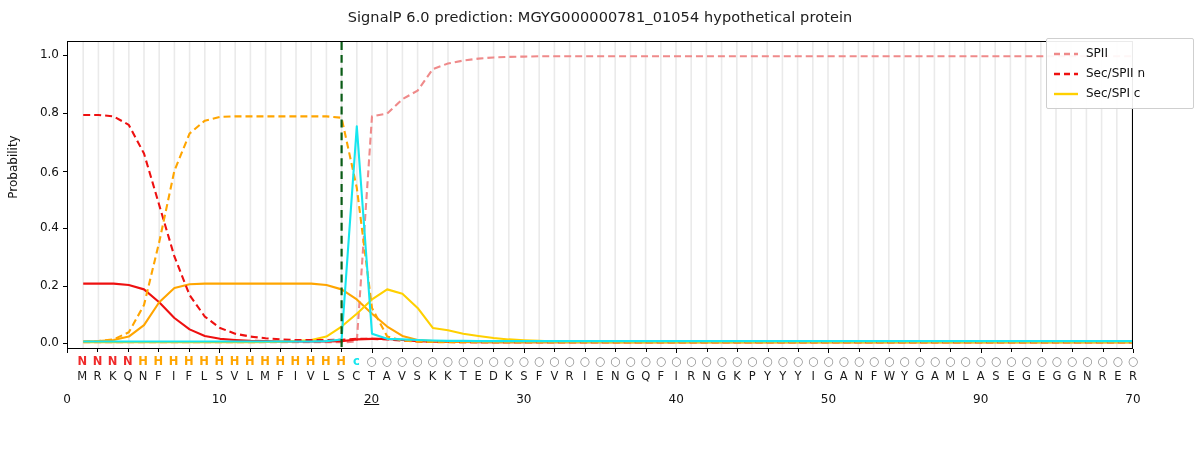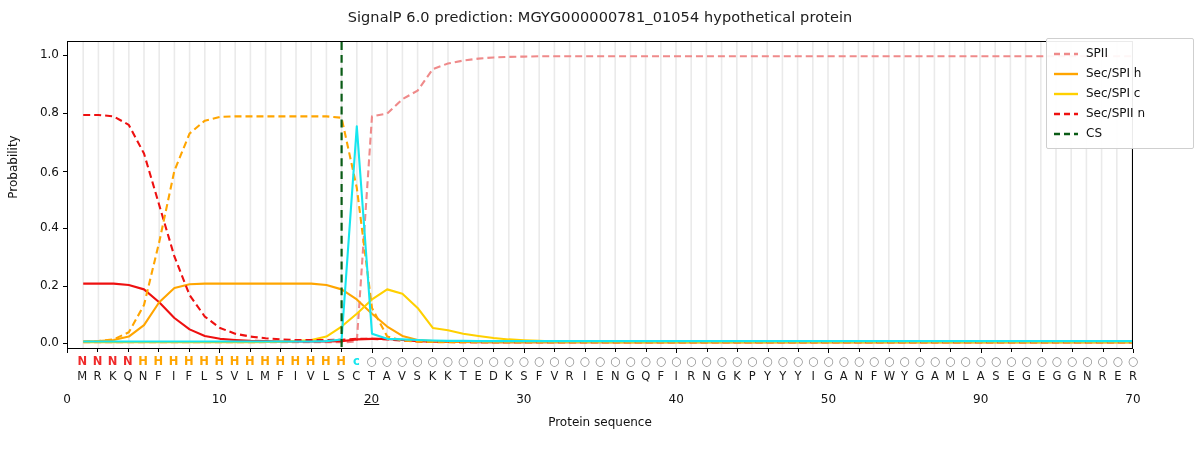--- a/index.html
+++ b/index.html
@@ -120,21 +120,20 @@
       <div class="xtick-mark minor" style="left: 797.971px;"></div>
       <div class="xtick-mark minor" style="left: 858.886px;"></div>
       <div class="xtick-mark minor" style="left: 889.343px;"></div>
       <div class="xtick-mark minor" style="left: 919.8px;"></div>
       <div class="xtick-mark minor" style="left: 950.257px;"></div>
       <div class="xtick-mark minor" style="left: 1011.17px;"></div>
       <div class="xtick-mark minor" style="left: 1041.63px;"></div>
       <div class="xtick-mark minor" style="left: 1072.09px;"></div>
       <div class="xtick-mark minor" style="left: 1102.54px;"></div>
     </div>
-  <div id="xlabel">Protein sequence</div>
 
   <div id="plot-frame">
     <svg id="grid-layer" preserveAspectRatio="none" viewBox="0 0 1066 308">
         <line x1="15.228571428571428" x2="15.228571428571428" y1="0" y2="308"></line>
         <line x1="30.457142857142856" x2="30.457142857142856" y1="0" y2="308"></line>
         <line x1="45.68571428571428" x2="45.68571428571428" y1="0" y2="308"></line>
         <line x1="60.91428571428571" x2="60.91428571428571" y1="0" y2="308"></line>
         <line x1="76.14285714285714" x2="76.14285714285714" y1="0" y2="308"></line>
         <line x1="91.37142857142857" x2="91.37142857142857" y1="0" y2="308"></line>
         <line x1="106.60000000000001" x2="106.60000000000001" y1="0" y2="308"></line>
@@ -363,37 +362,25 @@
 
   <div id="legend">
       <div class="legend-row">
         <div class="legend-swatch"><svg width="26" height="14">
             <line x1="1" x2="25" y1="7" y2="7" stroke="#ef8a8a" stroke-width="2.4" stroke-dasharray="6,4"></line>
           </svg></div>
         <span class="legend-label">SPII</span>
       </div>
       <div class="legend-row">
         <div class="legend-swatch"><svg width="26" height="14">
-            <line x1="1" x2="25" y1="7" y2="7" stroke="#ffa500" stroke-width="2.4"></line>
+            <line x1="1" x2="25" y1="7" y2="7" stroke="#ee1010" stroke-width="2.4" stroke-dasharray="6,4"></line>
           </svg></div>
-        <span class="legend-label">Sec/SPI h</span>
+        <span class="legend-label">Sec/SPII n</span>
       </div>
       <div class="legend-row">
         <div class="legend-swatch"><svg width="26" height="14">
             <line x1="1" x2="25" y1="7" y2="7" stroke="#ffd000" stroke-width="2.4"></line>
           </svg></div>
         <span class="legend-label">Sec/SPI c</span>
       </div>
-      <div class="legend-row">
-        <div class="legend-swatch"><svg width="26" height="14">
-            <line x1="1" x2="25" y1="7" y2="7" stroke="#ee1010" stroke-width="2.4" stroke-dasharray="6,4"></line>
-          </svg></div>
-        <span class="legend-label">Sec/SPII n</span>
-      </div>
-      <div class="legend-row">
-        <div class="legend-swatch"><svg width="26" height="14">
-            <line x1="1" x2="25" y1="7" y2="7" stroke="#0a5c16" stroke-width="2.4" stroke-dasharray="6,4"></line>
-          </svg></div>
-        <span class="legend-label">CS</span>
-      </div>
     </div>
 
 </div>
 
 </body></html>

